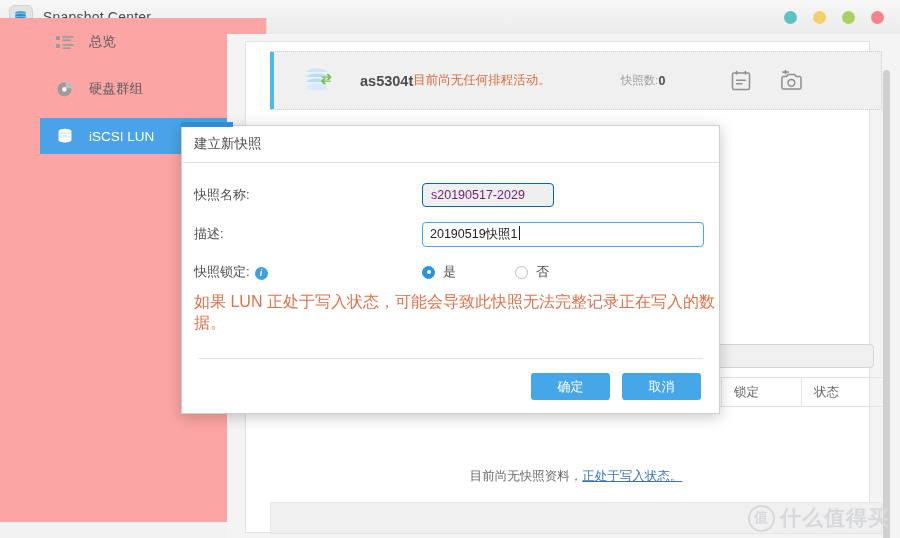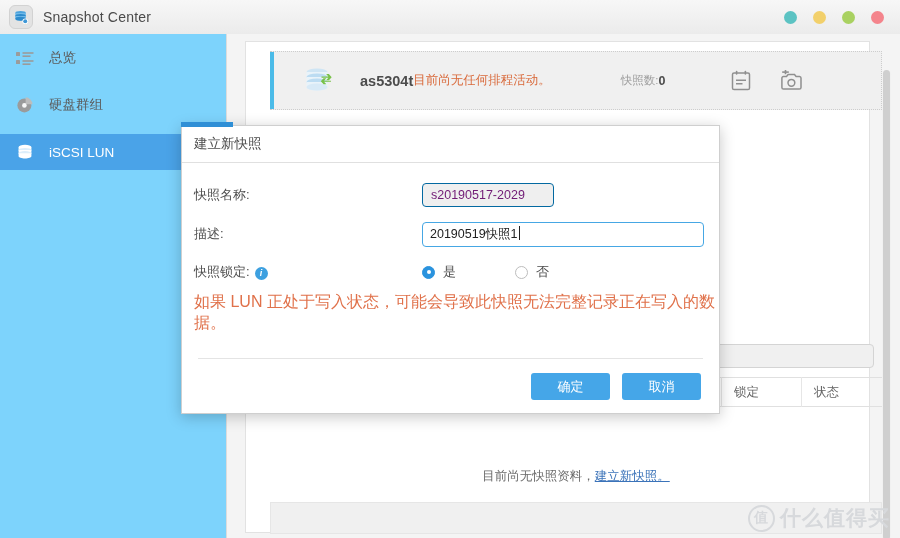--- a/index.html
+++ b/index.html
@@ -39,24 +39,25 @@
     letter-spacing: .2px;
   }
   .win-buttons {
     position: absolute; right: 16px; top: 11px;
     display: flex; gap: 16px;
   }
   .win-dot { width: 13px; height: 13px; border-radius: 50%; }
 
   
   .sidebar {
-    position: absolute; left: 0; top: 34px;
+    position: absolute; left: 0; top: 18px;
     width: 226px; height: 504px;
-    background: #7dd3fc;
+    background: #fca5a5;
     border-right: 1px solid #dcdcdc;
+    padding-left: 40px;
   }
   .side-item {
     height: 36px;
     display: flex; align-items: center;
     padding-left: 14px;
     font-size: 13.5px;
     color: #5b5b5b;
     cursor: default;
   }
   .side-item .side-ico {
@@ -450,21 +451,21 @@
       </div>
 
       <div class="list-panel">
         <div class="search-row"></div>
         <div class="tbl-head">
           <div class="tbl-th" style="width:452px;"></div>
           <div class="tbl-th" style="width:80px;">锁定</div>
           <div class="tbl-th" style="width:80px;border-right:none;">状态</div>
         </div>
         <div class="empty-row">
-          <span>目前尚无快照资料，</span><a>建立新快照。</a>
+          <span>目前尚无快照资料，</span><a>正处于写入状态。</a>
         </div>
       </div>
 
       <div class="bottom-frame"></div>
     </div>
 
     <div class="vscroll">
       <div class="vscroll-thumb"></div>
     </div>
   </div>

